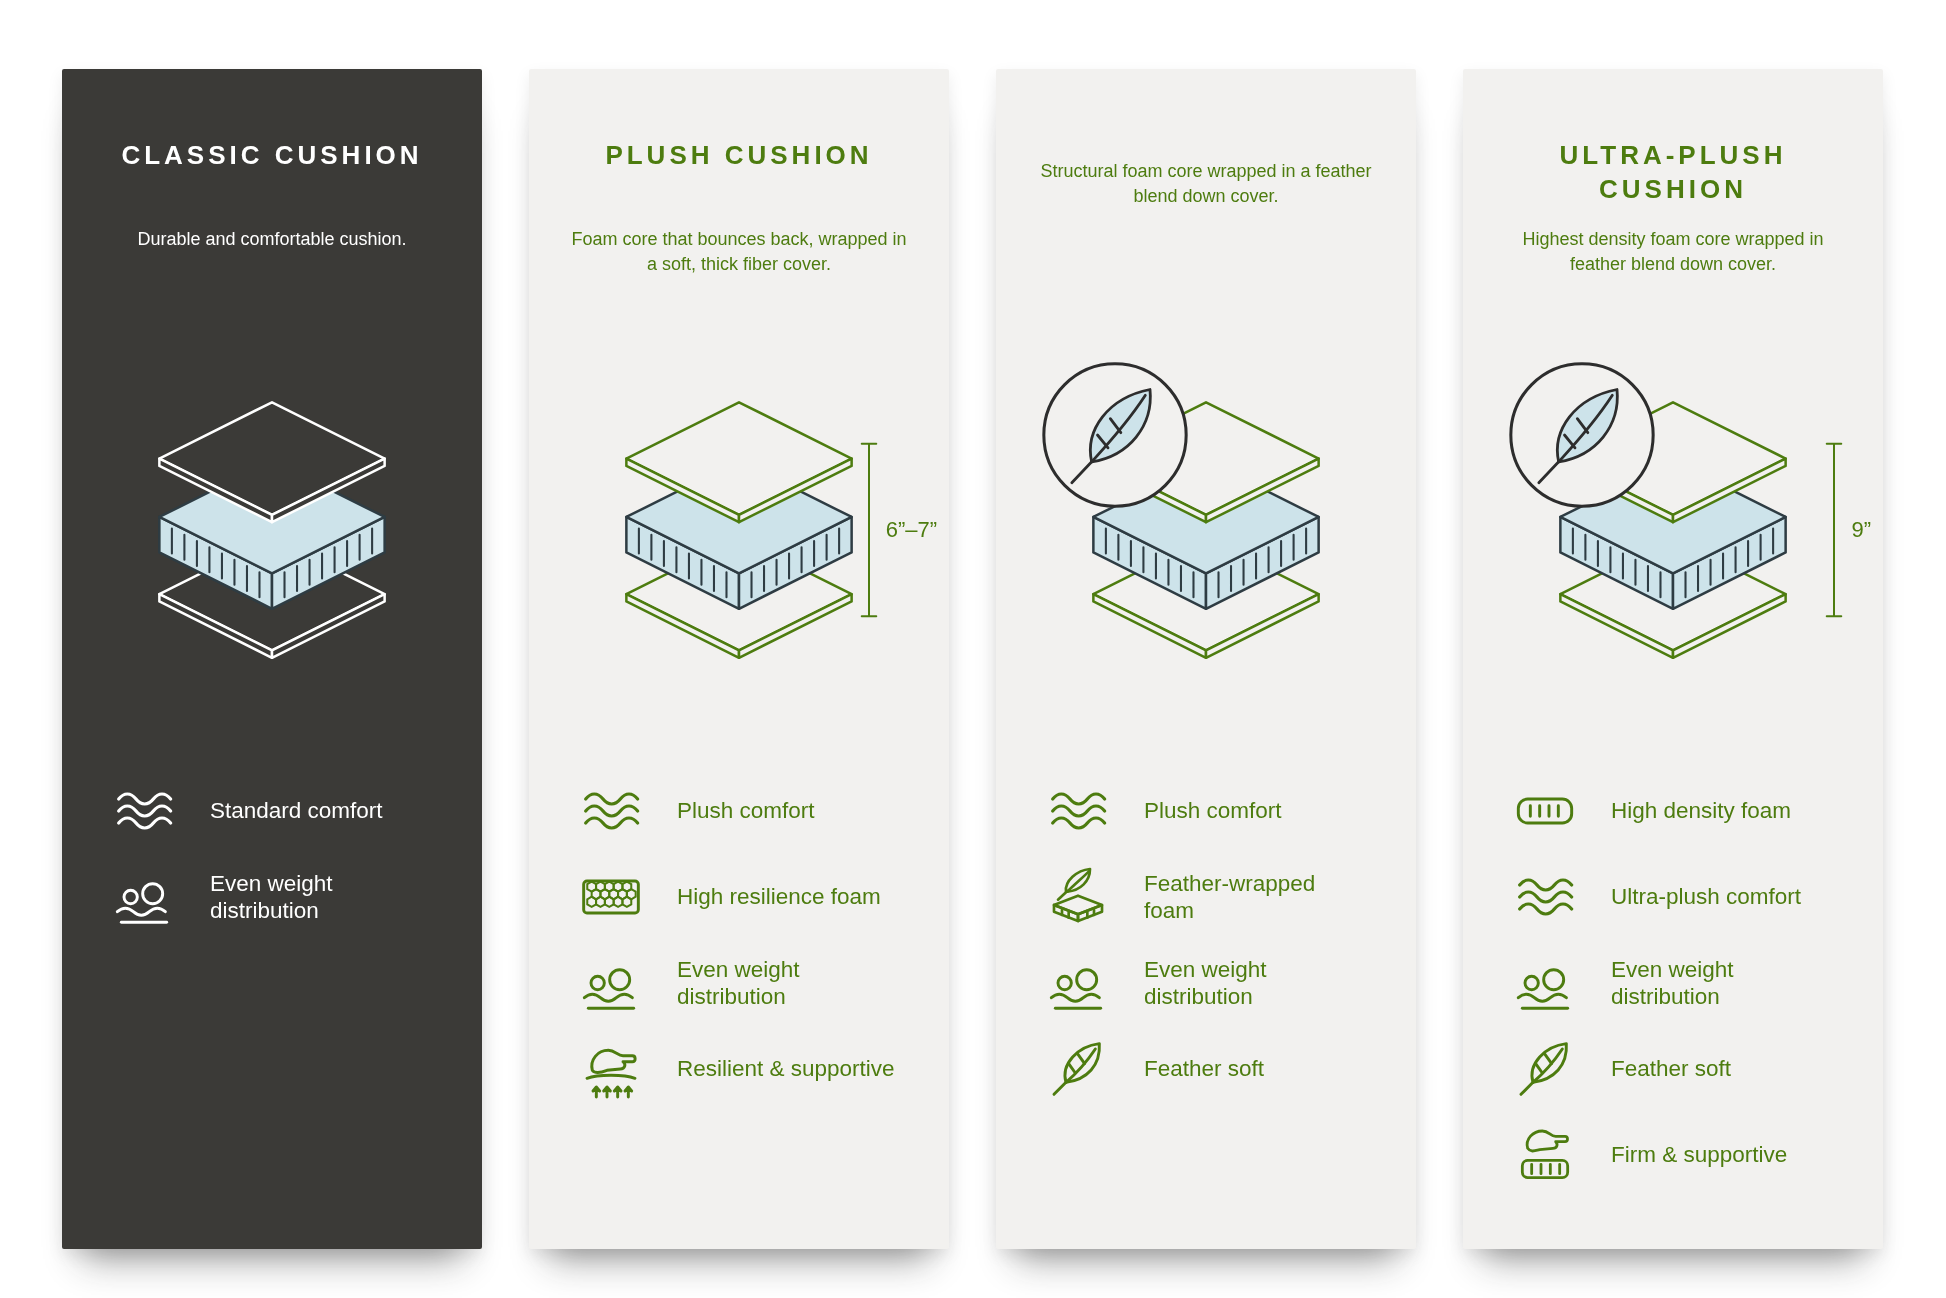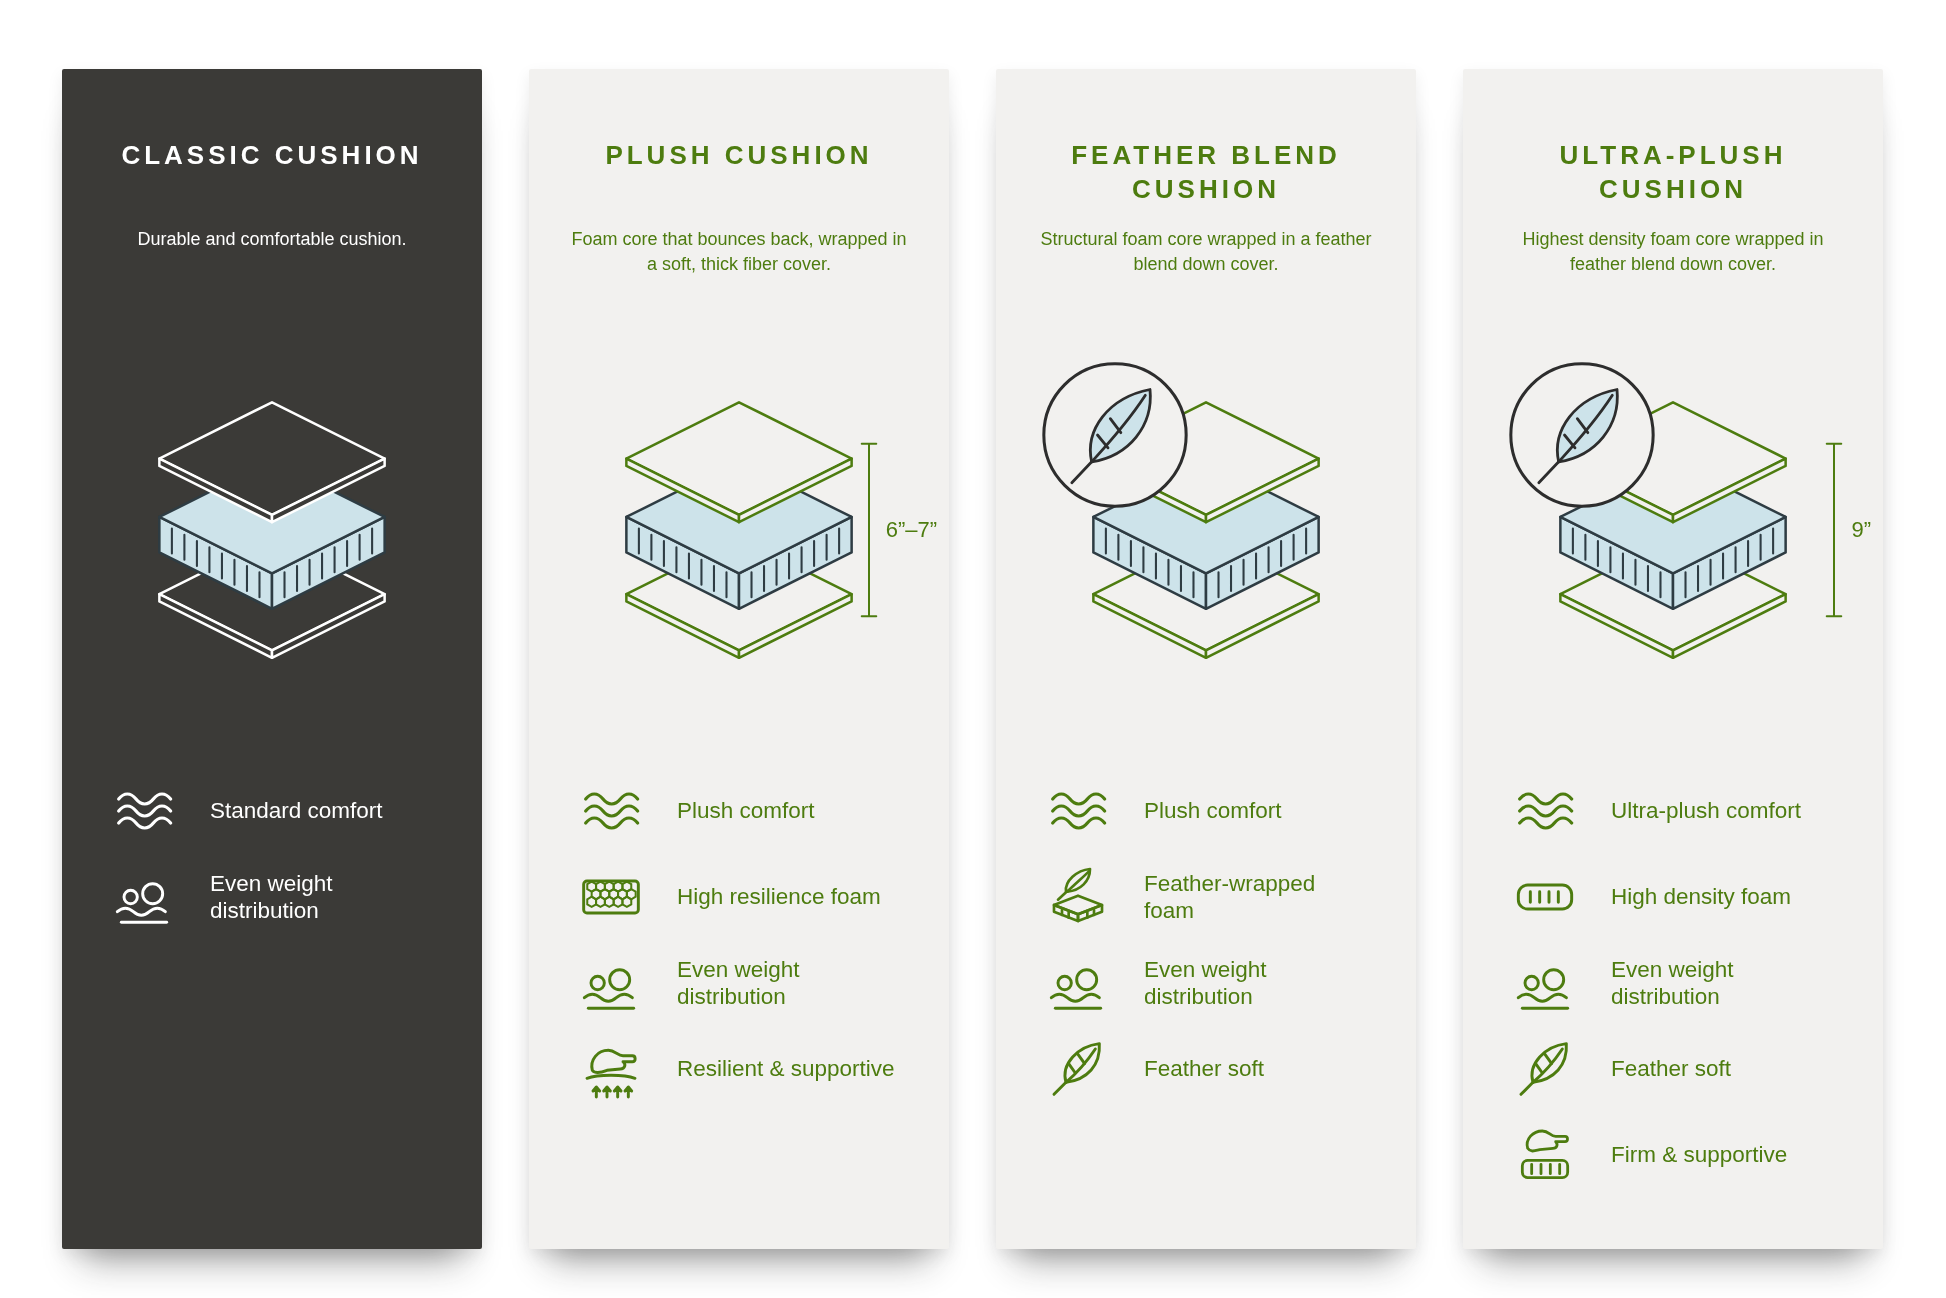--- a/index.html
+++ b/index.html
@@ -265,21 +265,20 @@
         <svg class="ficon" viewBox="0 0 48 48">
             <use href="#i-resilient"></use>
           </svg>
         <span class="flabel">Resilient &amp; supportive</span>
       </li>
     </ul>
   </section>
 
   <section class="panel light">
     <header class="panel-header">
-      <h2 class="panel-title">FEATHER BLEND CUSHION</h2>
       <p class="panel-desc">Structural foam core wrapped in a feather blend down cover.</p>
     </header>
     <div class="diagram-zone">
       <div class="diagram-wrap">
         <svg class="cushion-svg" viewBox="0 0 280 252">
             <use href="#cushion-shape"></use>
           </svg>
         <svg class="feather-badge-svg" viewBox="0 0 132 132">
             <use href="#feather-badge"></use>
           </svg>
@@ -330,29 +329,29 @@
           <svg class="dim-line-svg" viewBox="0 0 22 196">
             <path d="M3,3 H19 M11,3 V193 M3,193 H19" fill="none" stroke="currentColor" stroke-width="2.2" stroke-linecap="round"></path>
           </svg>
           <span class="dim-label">9”</span>
         </div>
       </div>
     </div>
     <ul class="features">
       <li class="feature">
         <svg class="ficon" viewBox="0 0 48 48">
+            <use href="#i-density"></use>
+          </svg>
+        <span class="flabel">High density foam</span>
+      </li>
+      <li class="feature">
+        <svg class="ficon" viewBox="0 0 48 48">
             <use href="#i-waves"></use>
           </svg>
         <span class="flabel">Ultra-plush comfort</span>
-      </li>
-      <li class="feature">
-        <svg class="ficon" viewBox="0 0 48 48">
-            <use href="#i-density"></use>
-          </svg>
-        <span class="flabel">High density foam</span>
       </li>
       <li class="feature">
         <svg class="ficon" viewBox="0 0 48 48">
             <use href="#i-weight"></use>
           </svg>
         <span class="flabel">Even weight distribution</span>
       </li>
       <li class="feature">
         <svg class="ficon" viewBox="0 0 48 48">
             <use href="#i-feather"></use>

